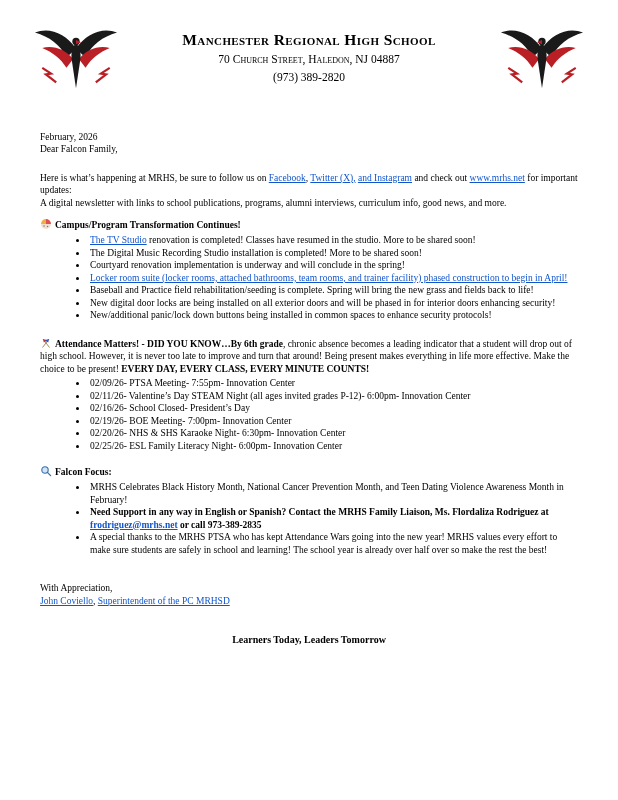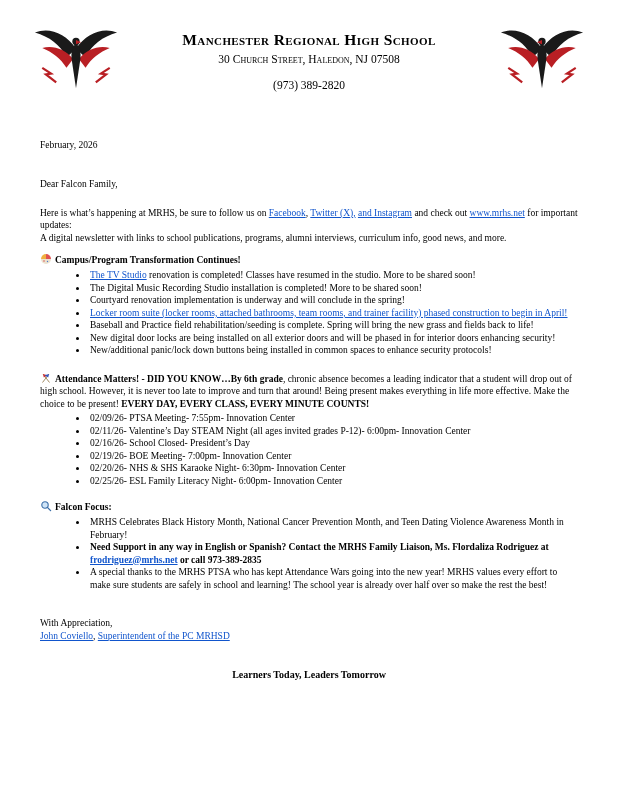--- a/index.html
+++ b/index.html
@@ -9,25 +9,25 @@
 
   .logo{position:absolute;top:20px;width:88px;height:78px}
   .logo-left{left:32px}
   .logo-right{right:32px}
   .logo-right svg{transform:scaleX(-1)}
   .logo svg{display:block;width:100%;height:100%}
 
   .letterhead{padding-top:30px;text-align:center}
   .school-name{font-size:15.5px;font-weight:700;font-variant:small-caps;letter-spacing:.4px}
   .school-address{font-size:11.5px;font-variant:small-caps;margin-top:2px}
-  .school-phone{font-size:11.5px;margin-top:10px}
+  .school-phone{font-size:11.5px;margin-top:2px}
 
   p{margin:0}
   .date{margin-top:46px}
-  .salutation{margin-top:27px}
+  .salutation{}
   .intro{margin-top:16px}
   .falcons-life{margin-top:17px}
   .campus-heading{margin-top:9px}
   .attendance{margin-top:15px}
   .calendar-heading{margin-top:14px}
   .focus-heading{margin-top:13px}
   .closing{margin-top:26px}
   .footer{margin-top:26px;text-align:center;font-weight:700;font-size:10px}
 
   ul{margin:2px 0 0 0;padding-left:48px;list-style:disc outside}
@@ -66,21 +66,21 @@
       <path d="M60 28 C55 34 53 42 54 50 L60 90 L66 50 C67 42 65 34 60 28 Z" fill="#1a1a1a"></path>
       <circle cx="60" cy="26" r="5" fill="#1a1a1a"></circle>
       <path d="M60 24 L67 27 L60 30 Z" fill="#b91f24"></path>
       <path d="M14 62 L26 70 L19 71 L33 82" stroke="#b91f24" stroke-width="3" fill="none"></path>
       <path d="M106 62 L94 70 L101 71 L87 82" stroke="#b91f24" stroke-width="3" fill="none"></path>
     </svg>
   </div>
 
   <header class="letterhead">
     <div class="school-name">Manchester Regional High School</div>
-    <div class="school-address">30 Church Street, Haledon, NJ 07508</div>
+    <div class="school-address">70 Church Street, Haledon, NJ 04887</div>
     <div class="school-phone">(973) 389-2820</div>
   </header>
 
   <main>
     <p class="date">February, 2026</p>
     <p class="salutation">Dear Falcon Family,</p>
 
     <p class="intro"><span>Here is what’s happening at MRHS, be sure to follow us on </span><a href="#" class="lnk">Facebook</a><span>, </span><a href="#" class="lnk">Twitter (X),</a><span> </span><a href="#" class="lnk">and Instagram</a><span> and check out </span><a href="#" class="lnk">www.mrhs.net</a><span> for important updates:</span></p>
 
     <p>A digital newsletter with links to school publications, programs, alumni interviews, curriculum info, good news, and more.</p>

